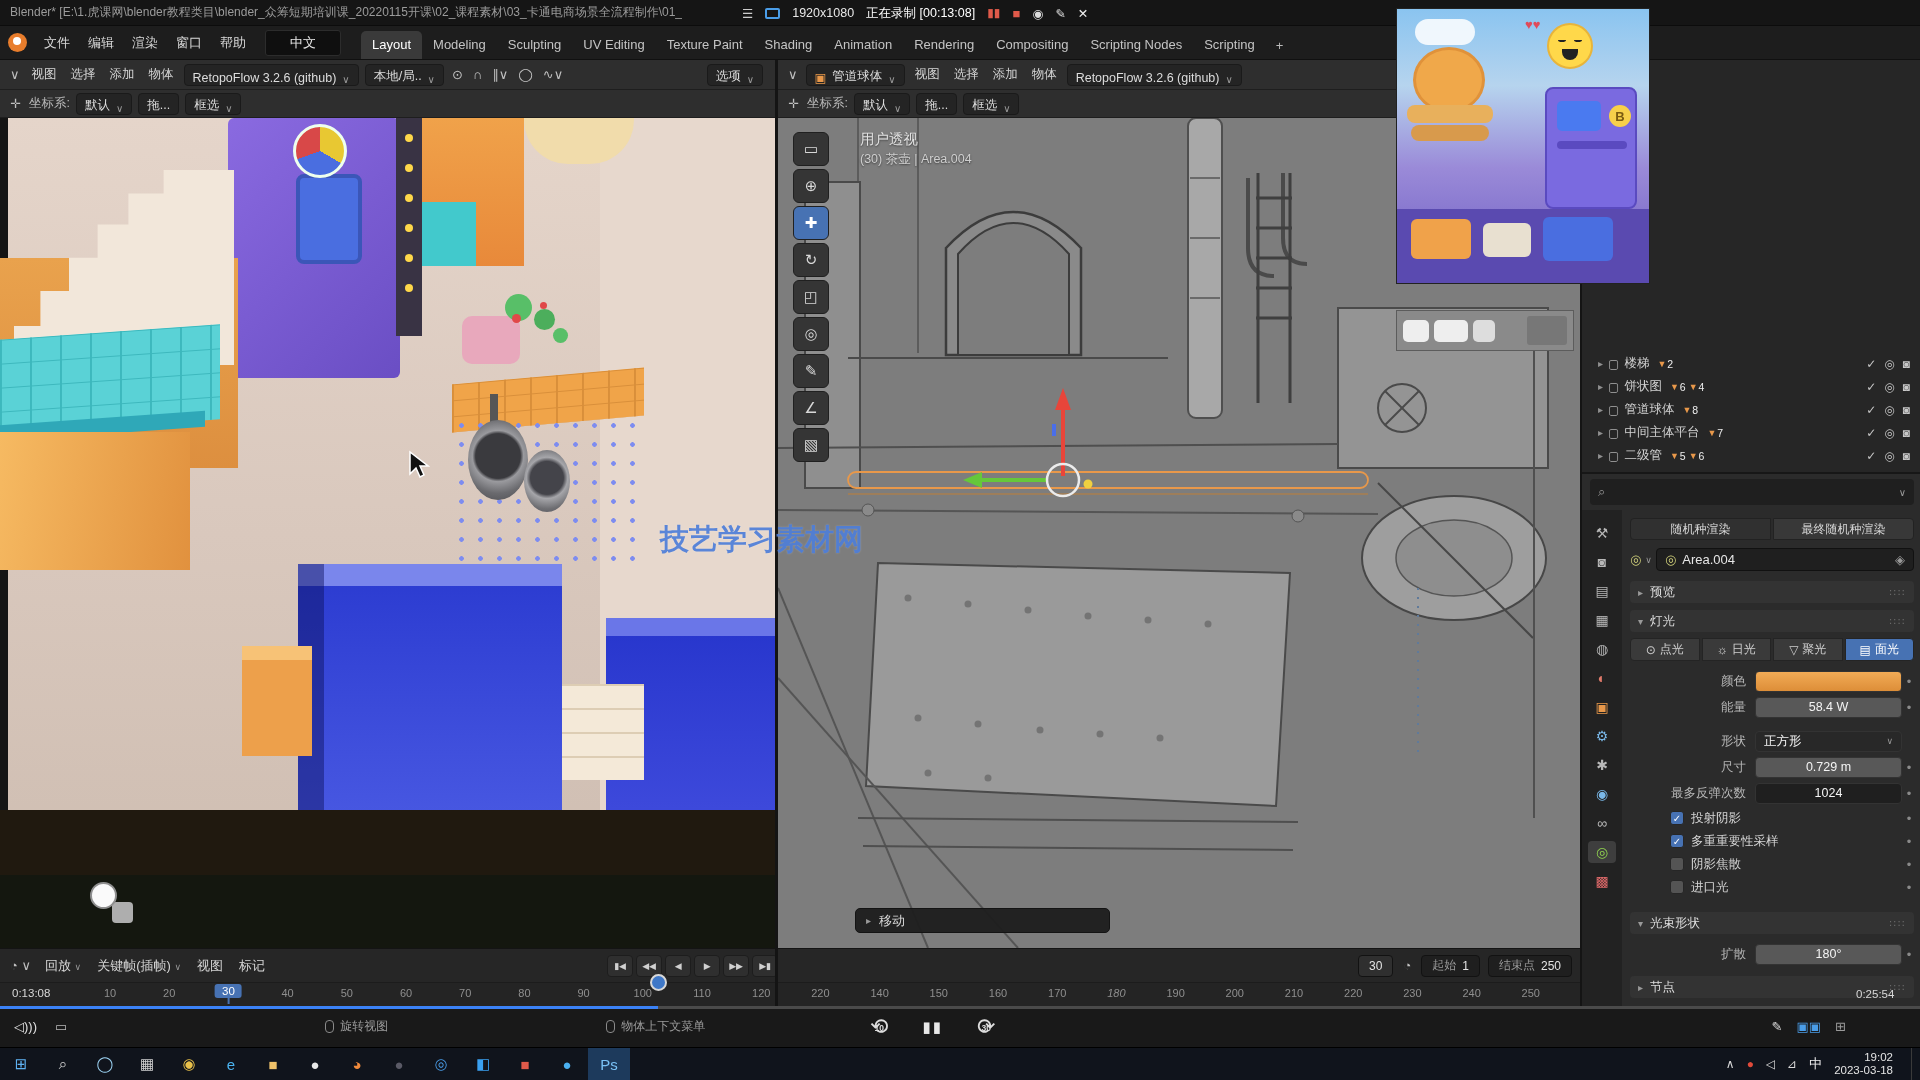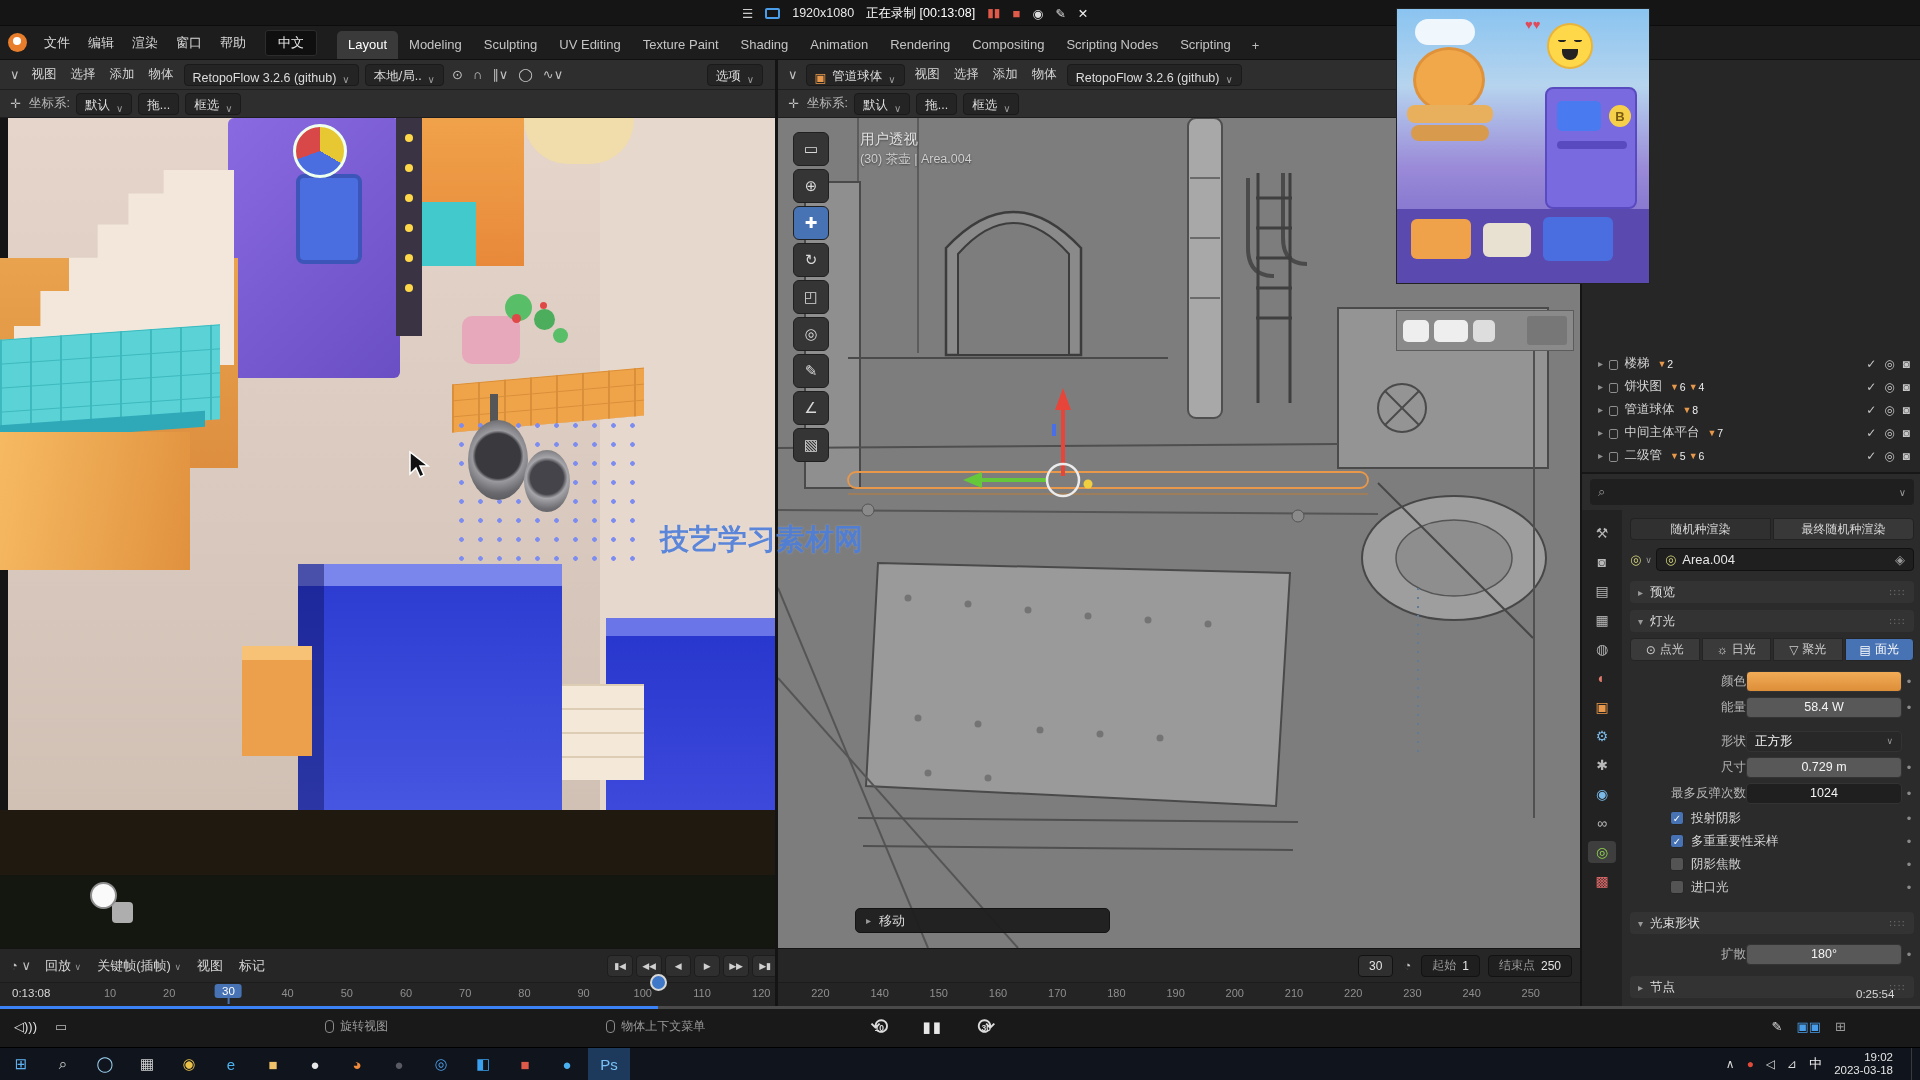--- a/index.html
+++ b/index.html
@@ -11,21 +11,21 @@
 .titlebar{position:absolute;left:0;top:0;width:100%;height:26px;background:#151515;display:flex;align-items:center;padding:0 10px;border-bottom:1px solid #0c0c0c}
 .title-text{color:#9b9b9b;font-size:12px;white-space:nowrap;overflow:hidden;max-width:900px}
 .rec-group{position:absolute;left:742px;top:0;height:26px;display:flex;align-items:center;gap:12px;color:#ddd;font-size:12.5px}
 .rec-red{color:#e05a4a;font-size:12px}
 .mon-icon{width:15px;height:11px;border:2px solid #4a9de8;border-radius:2px;display:inline-block}
 
 .menubar{position:absolute;left:0;top:26px;width:100%;height:34px;background:#1d1d1d;display:flex;align-items:center;padding:0 8px;border-bottom:1px solid #101010}
 .blender-logo{width:19px;height:19px;border-radius:50%;background:#e87d2c;position:relative;margin-right:8px}
 .blender-logo::after{content:"";position:absolute;left:5px;top:4px;width:8px;height:8px;border-radius:50%;background:#fff}
 .menu-item{padding:3px 9px;color:#d8d8d8;font-size:13px;border-radius:3px;cursor:default}
-.lang-btn{margin-left:10px;background:#0f0f0f;border:1px solid #2c2c2c;border-radius:3px;padding:3px 12px;color:#e8e8e8}
+.lang-btn{margin-left:10px;background:#0f0f0f;border:1px solid #2c2c2c;border-radius:3px;padding:3px 24px;color:#e8e8e8}
 .ws-wrap{display:flex;align-items:flex-end;margin-left:20px;height:100%}
 .ws-tab{padding:6px 11px 7px;font-size:13px;color:#c4c4c4;border-radius:5px 5px 0 0}
 .ws-tab.active{background:#3a3a3a;color:#fff}
 .ws-add{padding:6px 10px;color:#bbb}
 
 .hdr{position:absolute;background:#2e2e2e;border-bottom:1px solid #1e1e1e;display:flex;align-items:center;gap:6px;padding:0 8px;font-size:12.5px;color:#d6d6d6}
 .ddn{background:#242424;border:1px solid #1a1a1a;border-radius:4px;height:22px;display:flex;align-items:flex-end;gap:6px;padding:0 8px;color:#ddd;white-space:nowrap}
 .ddn .car{color:#9a9a9a;font-size:10px}
 .hmenu{padding:0 4px;color:#d6d6d6}
 .hicon{color:#c0c0c0;font-size:13px;padding:0 2px}
@@ -54,21 +54,21 @@
 .idrow{display:flex;align-items:center;gap:4px;margin:0 2px 10px 2px}
 .idfield{flex:1;height:23px;background:#1f1f1f;border:1px solid #111;border-radius:4px;display:flex;align-items:center;gap:6px;padding:0 8px;color:#e6e6e6}
 .sect{display:flex;align-items:center;height:22px;background:#333;border-radius:4px;margin:7px 2px 3px 2px;padding:0 8px;color:#dedede;font-size:12.5px;gap:7px}
 .sect .grip{margin-left:auto;color:#6e6e6e;letter-spacing:2px;font-size:10px}
 .ltypes{display:flex;gap:2px;margin:6px 2px 8px 2px}
 .ltype{flex:1;height:23px;background:#3a3a3a;border:1px solid #242424;display:flex;align-items:center;justify-content:center;gap:4px;font-size:12px;color:#cfcfcf}
 .ltype:first-child{border-radius:4px 0 0 4px}
 .ltype:last-child{border-radius:0 4px 4px 0}
 .ltype.active{background:#4772b3;color:#fff}
 .prow{display:flex;align-items:center;height:24px;margin:2px 0}
-.plabel{width:118px;text-align:right;color:#b6b6b6;font-size:12.5px;margin-right:0;white-space:nowrap}
+.plabel{width:118px;text-align:right;color:#b6b6b6;font-size:12.5px;margin-right:9px;white-space:nowrap}
 .pfield{flex:1;height:21px;background:#585858;border:1px solid #333;border-radius:4px;display:flex;align-items:center;justify-content:center;font-size:12.5px;color:#f4f4f4}
 .pfield.dropdown{background:#282828;justify-content:space-between;padding:0 8px}
 .pswatch{flex:1;height:21px;border-radius:4px;background:linear-gradient(180deg,#f2ab56,#dd8e38);border:1px solid #333}
 .rdot{width:14px;text-align:center;color:#8a8a8a;font-size:13px}
 .cbrow{display:flex;align-items:center;height:22px;margin:1px 0 1px 42px;gap:7px;font-size:12.5px;color:#d4d4d4}
 .cb{width:14px;height:14px;border-radius:3px;background:#545454;border:1px solid #262626;display:flex;align-items:center;justify-content:center;font-size:10px;color:transparent}
 .cbrow.checked .cb{background:#4772b3;color:#fff}
 .cbrow .rdot{margin-left:auto}
 
 .timeline{position:absolute;left:0;top:948px;width:1580px;height:58px;background:#262626;border-top:1px solid #141414}
@@ -118,20 +118,21 @@
 .blob{width:26px;height:22px;background:#eee;border-radius:5px}
 
 .cursor-arrow{position:absolute;left:408px;top:450px;z-index:9}
 </style>
 </head>
 <body>
 
 <div class="screen">
 
   <div class="titlebar">
+    <span class="title-text">Blender* [E:\1.虎课网\blender教程类目\blender_众筹短期培训课_20220115开课\02_课程素材\03_卡通电商场景全流程制作\01_</span>
     <div class="rec-group">
       <span style="color:#ccc">☰</span>
       <span class="mon-icon"></span>
       <span style="color:#e8e8e8">1920x1080</span>
       <span style="color:#fff">正在录制 [00:13:08]</span>
       <span class="rec-red">▮▮</span>
       <span class="rec-red" style="font-size:13px">■</span>
       <span style="color:#ddd">◉</span>
       <span style="color:#ddd">✎</span>
       <span style="color:#eee">✕</span>
@@ -643,21 +644,21 @@
           <span class="tick" style="left: 524.4px;">80</span>
           <span class="tick" style="left: 583.6px;">90</span>
           <span class="tick" style="left: 642.8px;">100</span>
           <span class="tick" style="left: 702px;">110</span>
           <span class="tick" style="left: 761.2px;">120</span>
           <span class="tick" style="left: 820.4px;">220</span>
           <span class="tick" style="left: 879.6px;">140</span>
           <span class="tick" style="left: 938.8px;">150</span>
           <span class="tick" style="left: 998px;">160</span>
           <span class="tick" style="left: 1057.2px;">170</span>
-          <span class="tick" style="left: 1116.4px;">180</span>
+          <span class="tick" style="left: 1116.4px; font-style: italic;">180</span>
           <span class="tick" style="left: 1175.6px;">190</span>
           <span class="tick" style="left: 1234.8px;">200</span>
           <span class="tick" style="left: 1294px;">210</span>
           <span class="tick" style="left: 1353.2px;">220</span>
           <span class="tick" style="left: 1412.4px;">230</span>
           <span class="tick" style="left: 1471.6px;">240</span>
           <span class="tick" style="left: 1530.8px;">250</span>
         </div>
       <div class="playhead"></div>
     </div>

